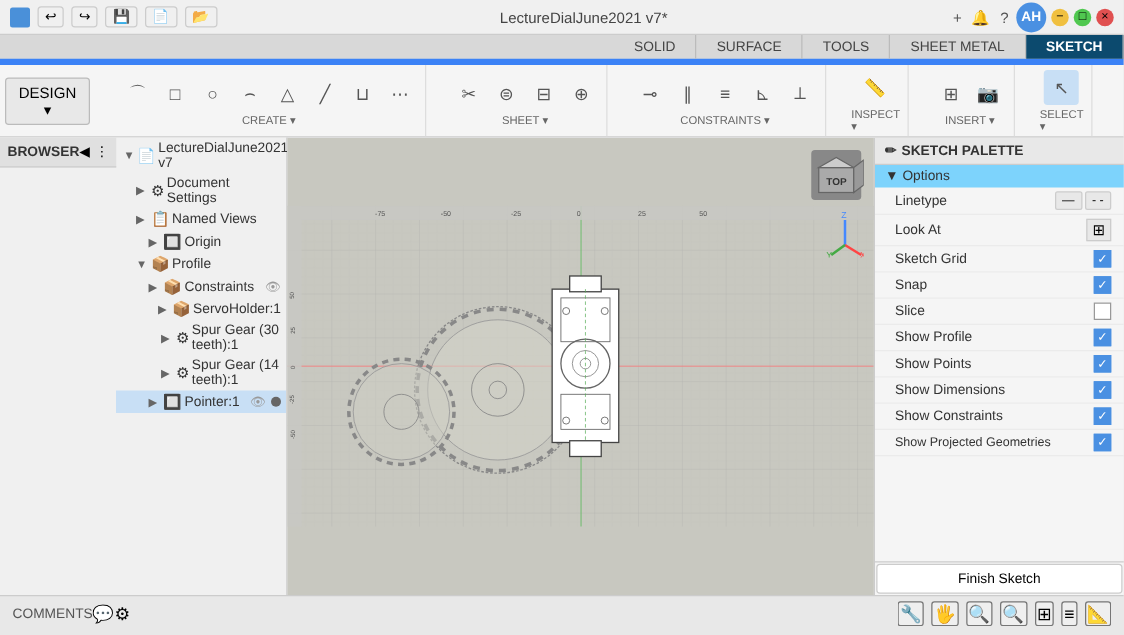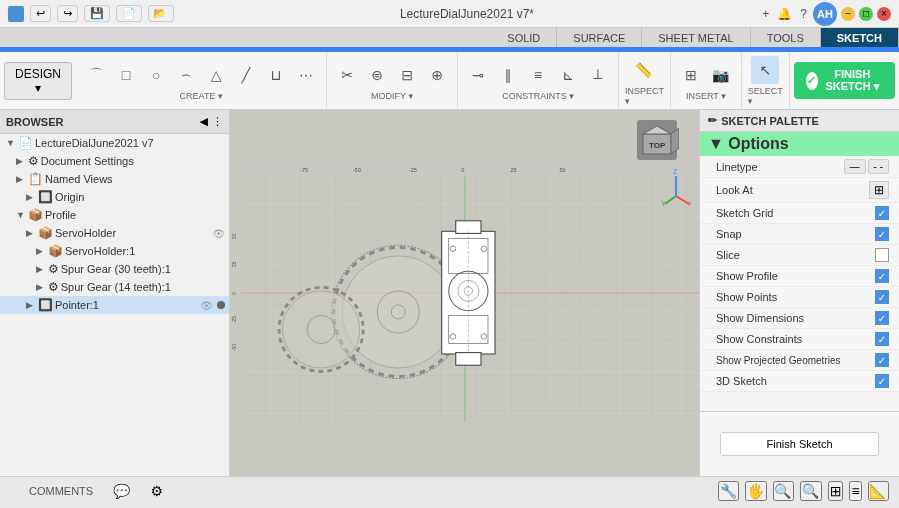--- a/index.html
+++ b/index.html
@@ -50,21 +50,21 @@
     }
 
     
     .toolbar {
       height: 58px;
       background: #f5f5f5;
       border-bottom: 1px solid #ccc;
       display: flex;
       align-items: center;
       padding: 0 4px;
-      gap: 0;
+      gap: 14px;
     }
     .toolbar-group {
       display: flex;
       flex-direction: column;
       align-items: center;
       border-right: 1px solid #ddd;
       padding: 2px 6px;
       height: 100%;
       justify-content: center;
     }
@@ -124,21 +124,21 @@
       height: calc(508px - 28px - 28px - 58px - 28px);
       
     }
 
     
     .browser-panel {
       width: 230px;
       background: #f0f0f0;
       border-right: 1px solid #ccc;
       display: flex;
-      flex-direction: column;
+      flex-direction: row;
     }
     .browser-header {
       height: 24px;
       background: #e0e0e0;
       border-bottom: 1px solid #ccc;
       display: flex;
       align-items: center;
       justify-content: space-between;
       padding: 0 6px;
       font-size: 11px;
@@ -180,24 +180,24 @@
       background: #e8e8e8;
       border-bottom: 1px solid #ccc;
       padding: 4px 8px;
       font-size: 11px;
       font-weight: bold;
       display: flex;
       align-items: center;
       gap: 4px;
     }
     .palette-section-title {
-      background: #86efac;
+      background: #7dd3fc;
       padding: 3px 8px;
-      font-size: 16px;
-      font-weight: bold;
+      font-size: 11px;
+      font-weight: normal;
       display: flex;
       align-items: center;
       gap: 4px;
       cursor: pointer;
     }
     .palette-row {
       display: flex;
       align-items: center;
       justify-content: space-between;
       padding: 3px 10px 3px 16px;
@@ -249,21 +249,21 @@
       height: 18px;
       border: 1px solid #ccc;
       background: #e8e8e8;
       display: flex;
       align-items: center;
       justify-content: center;
       font-size: 12px;
       cursor: pointer;
     }
     .finish-btn-area {
-      padding: 20px;
+      padding: 1px;
       border-top: 1px solid #ccc;
       margin-top: auto;
     }
     .finish-btn {
       width: 100%;
       background: white;
       border: 1px solid #ccc;
       padding: 5px;
       font-size: 11px;
       cursor: pointer;
@@ -276,21 +276,21 @@
       height: 28px;
       background: #e8e8e8;
       border-top: 1px solid #ccc;
       display: flex;
       align-items: center;
       justify-content: space-between;
       padding: 0 10px;
       font-size: 11px;
       color: #555;
     }
-    .status-left { display: flex; align-items: center; gap: 20px; margin-left: 19px; }
+    .status-left { display: flex; align-items: center; gap: 0; }
     .status-right { display: flex; align-items: center; gap: 6px; }
     .status-icon { font-size: 14px; cursor: pointer; }
 
     
     .canvas-svg {
       position: absolute;
       top: 0; left: 0;
       width: 100%;
       height: 100%;
     }
@@ -329,22 +329,22 @@
     <button class="profile-btn">AH</button>
     <button class="window-btn win-min">−</button>
     <button class="window-btn win-max">□</button>
     <button class="window-btn win-close">×</button>
   </div>
 </div>
 
 <div class="tab-bar">
   <div class="tab-item">SOLID</div>
   <div class="tab-item">SURFACE</div>
+  <div class="tab-item">TOOLS</div>
   <div class="tab-item">SHEET METAL</div>
-  <div class="tab-item">TOOLS</div>
   <div class="tab-item active">SKETCH</div>
 </div>
 
 <div class="toolbar">
   <button class="design-btn">DESIGN ▾</button>
 
   <div class="toolbar-group">
     <div class="toolbar-tools-row">
       <button class="tool-btn">⌒</button>
       <button class="tool-btn">□</button>
@@ -358,21 +358,21 @@
     <div class="toolbar-group-label">CREATE ▾</div>
   </div>
 
   <div class="toolbar-group">
     <div class="toolbar-tools-row">
       <button class="tool-btn">✂</button>
       <button class="tool-btn">⊜</button>
       <button class="tool-btn">⊟</button>
       <button class="tool-btn">⊕</button>
     </div>
-    <div class="toolbar-group-label">MODIFY ▾</div>
+    <div class="toolbar-group-label">SHEET ▾</div>
   </div>
 
   <div class="toolbar-group">
     <div class="toolbar-tools-row">
       <button class="tool-btn">⊸</button>
       <button class="tool-btn">∥</button>
       <button class="tool-btn">≡</button>
       <button class="tool-btn">⊾</button>
       <button class="tool-btn">⟂</button>
     </div>
@@ -448,21 +448,21 @@
       <div class="tree-item">
         <span class="tree-indent" style="width:10px"></span>
         <span class="tree-arrow">▼</span>
         <span class="tree-icon">📦</span>
         <span class="tree-label">Profile</span>
       </div>
       <div class="tree-item">
         <span class="tree-indent" style="width:20px"></span>
         <span class="tree-arrow">▶</span>
         <span class="tree-icon">📦</span>
-        <span class="tree-label">ServoHolder</span>
+        <span class="tree-label">Constraints</span>
         <span class="eye-icon">👁</span>
       </div>
       <div class="tree-item">
         <span class="tree-indent" style="width:30px"></span>
         <span class="tree-arrow">▶</span>
         <span class="tree-icon">📦</span>
         <span class="tree-label">ServoHolder:1</span>
       </div>
       <div class="tree-item">
         <span class="tree-indent" style="width:30px"></span>
@@ -556,21 +556,21 @@
         <line x1="0" y1="-90" x2="0" y2="85" stroke="#5a5" stroke-width="0.8" stroke-dasharray="4,3"></line>
 
         <circle cx="-22" cy="-65" r="4" fill="none" stroke="#666" stroke-width="1"></circle>
         <circle cx="22" cy="-65" r="4" fill="none" stroke="#666" stroke-width="1"></circle>
         <circle cx="-22" cy="60" r="4" fill="none" stroke="#666" stroke-width="1"></circle>
         <circle cx="22" cy="60" r="4" fill="none" stroke="#666" stroke-width="1"></circle>
       </g>
 
     </svg>
 
-    <div style="position:absolute;top:8px;right:20px;width:44px;height:44px;text-align:right;">
+    <div style="position:absolute;top:8px;right:8px;width:44px;height:44px;text-align:right;">
       <svg width="44" height="44" viewBox="0 0 44 44">
         <rect x="2" y="2" width="40" height="40" fill="#888" rx="3"></rect>
         <rect x="8" y="16" width="28" height="20" fill="#aaa" stroke="#666" stroke-width="1"></rect>
         <polygon points="8,16 22,8 36,16" fill="#ccc" stroke="#666" stroke-width="1"></polygon>
         <polygon points="36,16 44,10 44,30 36,36" fill="#999" stroke="#666" stroke-width="1"></polygon>
         <text x="14" y="30" font-size="8" fill="#333" font-weight="bold">TOP</text>
       </svg>
     </div>
 
     <div style="position:absolute;top:56px;right:8px;">
@@ -630,24 +630,20 @@
       <div class="checkbox checked"></div>
     </div>
     <div class="palette-row">
       <span class="palette-row-label">Show Constraints</span>
       <div class="checkbox checked"></div>
     </div>
     <div class="palette-row">
       <span class="palette-row-label" style="font-size:10px;">Show Projected Geometries</span>
       <div class="checkbox checked"></div>
     </div>
-    <div class="palette-row">
-      <span class="palette-row-label">3D Sketch</span>
-      <div class="checkbox checked"></div>
-    </div>
 
     <div style="flex:1"></div>
     <div class="finish-btn-area">
       <button class="finish-btn">Finish Sketch</button>
     </div>
   </div>
 
 </div>
 
 <div class="status-bar">

